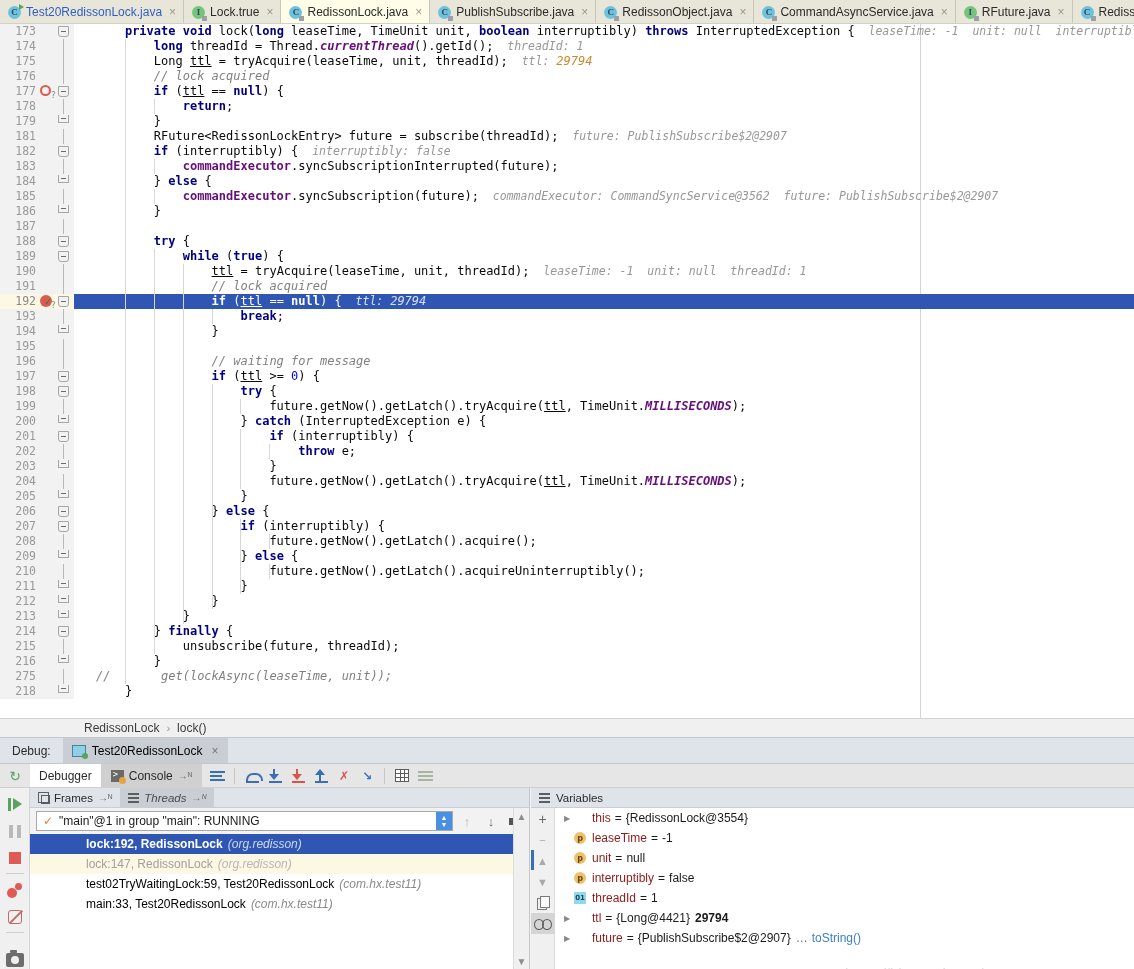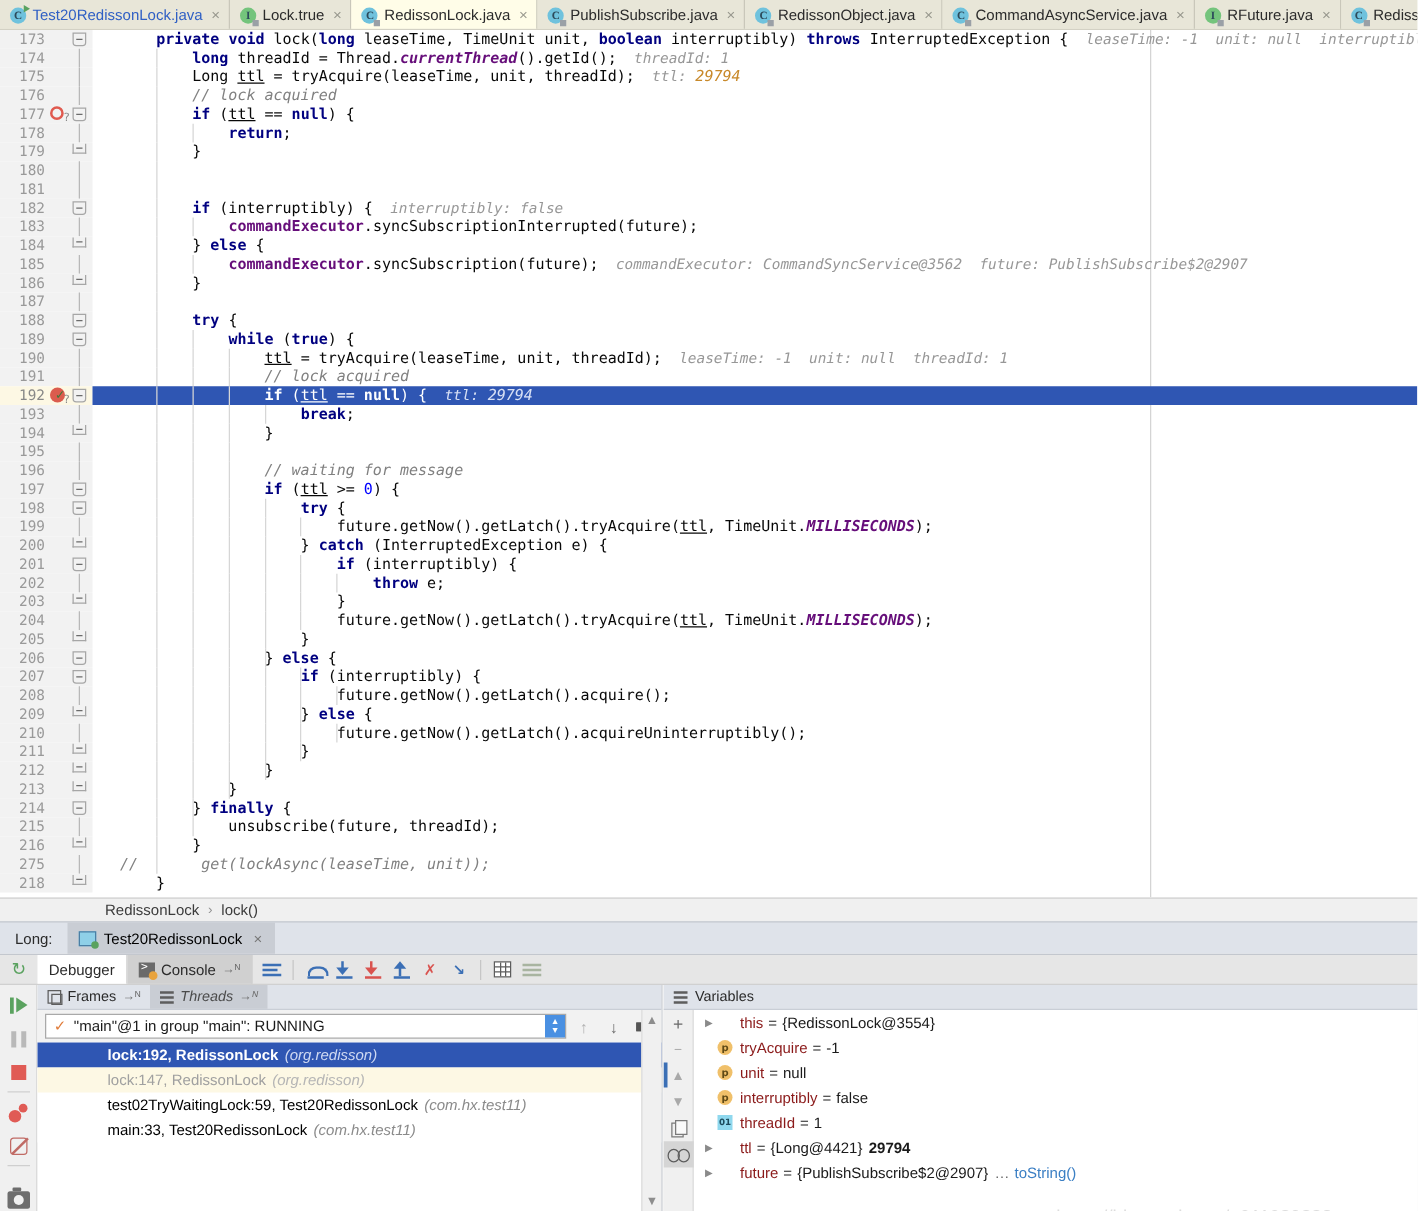--- a/index.html
+++ b/index.html
@@ -604,22 +604,21 @@
   <div class="editor">
     <div class="margin-line"></div>
     <div class="code-rows" id="coderows">
         <div class="row"><div class="gutter"><span class="lineno">173</span><span class="fold start"></span></div><div class="codecell"><span style="margin-left: 22px;"><span class="txt ">    </span><span class="txt kw">private</span><span class="txt "> </span><span class="txt kw">void</span><span class="txt "> lock(</span><span class="txt kw">long</span><span class="txt "> leaseTime, TimeUnit unit, </span><span class="txt kw">boolean</span><span class="txt "> interruptibly) </span><span class="txt kw">throws</span><span class="txt "> InterruptedException {</span><span class="txt hint">  leaseTime: -1</span><span class="txt hint">  unit: null</span><span class="txt hint">  interruptibly: f</span></span></div></div>
         <div class="row"><div class="gutter"><span class="lineno">174</span><span class="vline"></span></div><div class="codecell"><span class="indentguide" style="left: 50.88px;"></span><span style="margin-left: 22px;"><span class="txt ">        </span><span class="txt kw">long</span><span class="txt "> threadId = Thread.</span><span class="txt stat">currentThread</span><span class="txt ">().getId();</span><span class="txt hint">  threadId: 1</span></span></div></div>
         <div class="row"><div class="gutter"><span class="lineno">175</span><span class="vline"></span></div><div class="codecell"><span class="indentguide" style="left: 50.88px;"></span><span style="margin-left: 22px;"><span class="txt ">        Long </span><span class="txt uline">ttl</span><span class="txt "> = tryAcquire(leaseTime, unit, threadId);</span><span class="txt hint">  ttl: </span><span class="txt hintnum">29794</span></span></div></div>
         <div class="row"><div class="gutter"><span class="lineno">176</span><span class="vline"></span></div><div class="codecell"><span class="indentguide" style="left: 50.88px;"></span><span style="margin-left: 22px;"><span class="txt ">        </span><span class="txt cmt">// lock acquired</span></span></div></div>
         <div class="row"><div class="gutter"><span class="lineno">177</span><span class="gmark"><span class="bp-hollow"></span><span class="bp-q">?</span></span><span class="fold start"></span></div><div class="codecell"><span class="indentguide" style="left: 50.88px;"></span><span style="margin-left: 22px;"><span class="txt ">        </span><span class="txt kw">if</span><span class="txt "> (</span><span class="txt uline">ttl</span><span class="txt "> == </span><span class="txt kw">null</span><span class="txt ">) {</span></span></div></div>
         <div class="row"><div class="gutter"><span class="lineno">178</span><span class="vline"></span></div><div class="codecell"><span class="indentguide" style="left: 50.88px;"></span><span class="indentguide" style="left: 79.76px;"></span><span style="margin-left: 22px;"><span class="txt ">            </span><span class="txt kw">return</span><span class="txt ">;</span></span></div></div>
         <div class="row"><div class="gutter"><span class="lineno">179</span><span class="fold end"></span></div><div class="codecell"><span class="indentguide" style="left: 50.88px;"></span><span style="margin-left: 22px;"><span class="txt ">        }</span></span></div></div>
-        <div class="row"><div class="gutter"><span class="lineno">180</span><span class="vline"></span></div><div class="codecell"><span class="indentguide" style="left: 50.88px;"></span><span style="margin-left: 22px;"></span></div></div>
-        <div class="row"><div class="gutter"><span class="lineno">181</span><span class="vline"></span></div><div class="codecell"><span class="indentguide" style="left: 50.88px;"></span></div></div>
+        <div class="row"><div class="gutter"><span class="lineno">181</span><span class="vline"></span></div><div class="codecell"><span class="indentguide" style="left: 50.88px;"></span><span style="margin-left: 22px;"><span class="txt ">        RFuture&lt;RedissonLockEntry&gt; future = subscribe(threadId);</span><span class="txt hint">  future: PublishSubscribe$2@2907</span></span></div></div>
         <div class="row"><div class="gutter"><span class="lineno">182</span><span class="fold start"></span></div><div class="codecell"><span class="indentguide" style="left: 50.88px;"></span><span style="margin-left: 22px;"><span class="txt ">        </span><span class="txt kw">if</span><span class="txt "> (interruptibly) {</span><span class="txt hint">  interruptibly: false</span></span></div></div>
         <div class="row"><div class="gutter"><span class="lineno">183</span><span class="vline"></span></div><div class="codecell"><span class="indentguide" style="left: 50.88px;"></span><span class="indentguide" style="left: 79.76px;"></span><span style="margin-left: 22px;"><span class="txt ">            </span><span class="txt fld">commandExecutor</span><span class="txt ">.syncSubscriptionInterrupted(future);</span></span></div></div>
         <div class="row"><div class="gutter"><span class="lineno">184</span><span class="fold end"></span></div><div class="codecell"><span class="indentguide" style="left: 50.88px;"></span><span style="margin-left: 22px;"><span class="txt ">        } </span><span class="txt kw">else</span><span class="txt "> {</span></span></div></div>
         <div class="row"><div class="gutter"><span class="lineno">185</span><span class="vline"></span></div><div class="codecell"><span class="indentguide" style="left: 50.88px;"></span><span class="indentguide" style="left: 79.76px;"></span><span style="margin-left: 22px;"><span class="txt ">            </span><span class="txt fld">commandExecutor</span><span class="txt ">.syncSubscription(future);</span><span class="txt hint">  commandExecutor: CommandSyncService@3562</span><span class="txt hint">  future: PublishSubscribe$2@2907</span></span></div></div>
         <div class="row"><div class="gutter"><span class="lineno">186</span><span class="fold end"></span></div><div class="codecell"><span class="indentguide" style="left: 50.88px;"></span><span style="margin-left: 22px;"><span class="txt ">        }</span></span></div></div>
         <div class="row"><div class="gutter"><span class="lineno">187</span><span class="vline"></span></div><div class="codecell"><span class="indentguide" style="left: 50.88px;"></span><span style="margin-left: 22px;"></span></div></div>
         <div class="row"><div class="gutter"><span class="lineno">188</span><span class="fold start"></span></div><div class="codecell"><span class="indentguide" style="left: 50.88px;"></span><span style="margin-left: 22px;"><span class="txt ">        </span><span class="txt kw">try</span><span class="txt "> {</span></span></div></div>
         <div class="row"><div class="gutter"><span class="lineno">189</span><span class="fold start"></span></div><div class="codecell"><span class="indentguide" style="left: 50.88px;"></span><span class="indentguide" style="left: 79.76px;"></span><span style="margin-left: 22px;"><span class="txt ">            </span><span class="txt kw">while</span><span class="txt "> (</span><span class="txt kw">true</span><span class="txt ">) {</span></span></div></div>
         <div class="row"><div class="gutter"><span class="lineno">190</span><span class="vline"></span></div><div class="codecell"><span class="indentguide" style="left: 50.88px;"></span><span class="indentguide" style="left: 79.76px;"></span><span class="indentguide" style="left: 108.64px;"></span><span style="margin-left: 22px;"><span class="txt ">                </span><span class="txt uline">ttl</span><span class="txt "> = tryAcquire(leaseTime, unit, threadId);</span><span class="txt hint">  leaseTime: -1</span><span class="txt hint">  unit: null</span><span class="txt hint">  threadId: 1</span></span></div></div>
         <div class="row"><div class="gutter"><span class="lineno">191</span><span class="vline"></span></div><div class="codecell"><span class="indentguide" style="left: 50.88px;"></span><span class="indentguide" style="left: 79.76px;"></span><span class="indentguide" style="left: 108.64px;"></span><span style="margin-left: 22px;"><span class="txt ">                </span><span class="txt cmt">// lock acquired</span></span></div></div>
@@ -653,21 +652,21 @@
       </div>
   </div>
 
   <div class="breadcrumb" id="breadcrumb">
       <span>RedissonLock</span>
       <span class="crumb-sep">›</span>
       <span>lock()</span>
     </div>
 
   <div class="debug-header">
-    <span class="debug-label">Long:</span>
+    <span class="debug-label">Debug:</span>
     <div class="debug-session">
       <span class="session-icon"></span>
       <span>Test20RedissonLock</span>
       <span class="session-close">×</span>
     </div>
   </div>
 
   <div class="debug-body">
 
     <div class="dbg-toolbar">
@@ -835,21 +834,21 @@
           <div class="var-row">
             <span class="tri">▶</span>
             <span class="vic object"><i></i><i></i><i></i></span>
             <span class="vname">this</span>
             <span class="veq">=</span>
             <span class="vval">{RedissonLock@3554}</span>
           </div>
           <div class="var-row">
             <span class="tri empty">▶</span>
             <span class="vic prim">p</span>
-            <span class="vname">tryAcquire</span>
+            <span class="vname">leaseTime</span>
             <span class="veq">=</span>
             <span class="vval">-1</span>
           </div>
           <div class="var-row">
             <span class="tri empty">▶</span>
             <span class="vic prim">p</span>
             <span class="vname">unit</span>
             <span class="veq">=</span>
             <span class="vval">null</span>
           </div>

